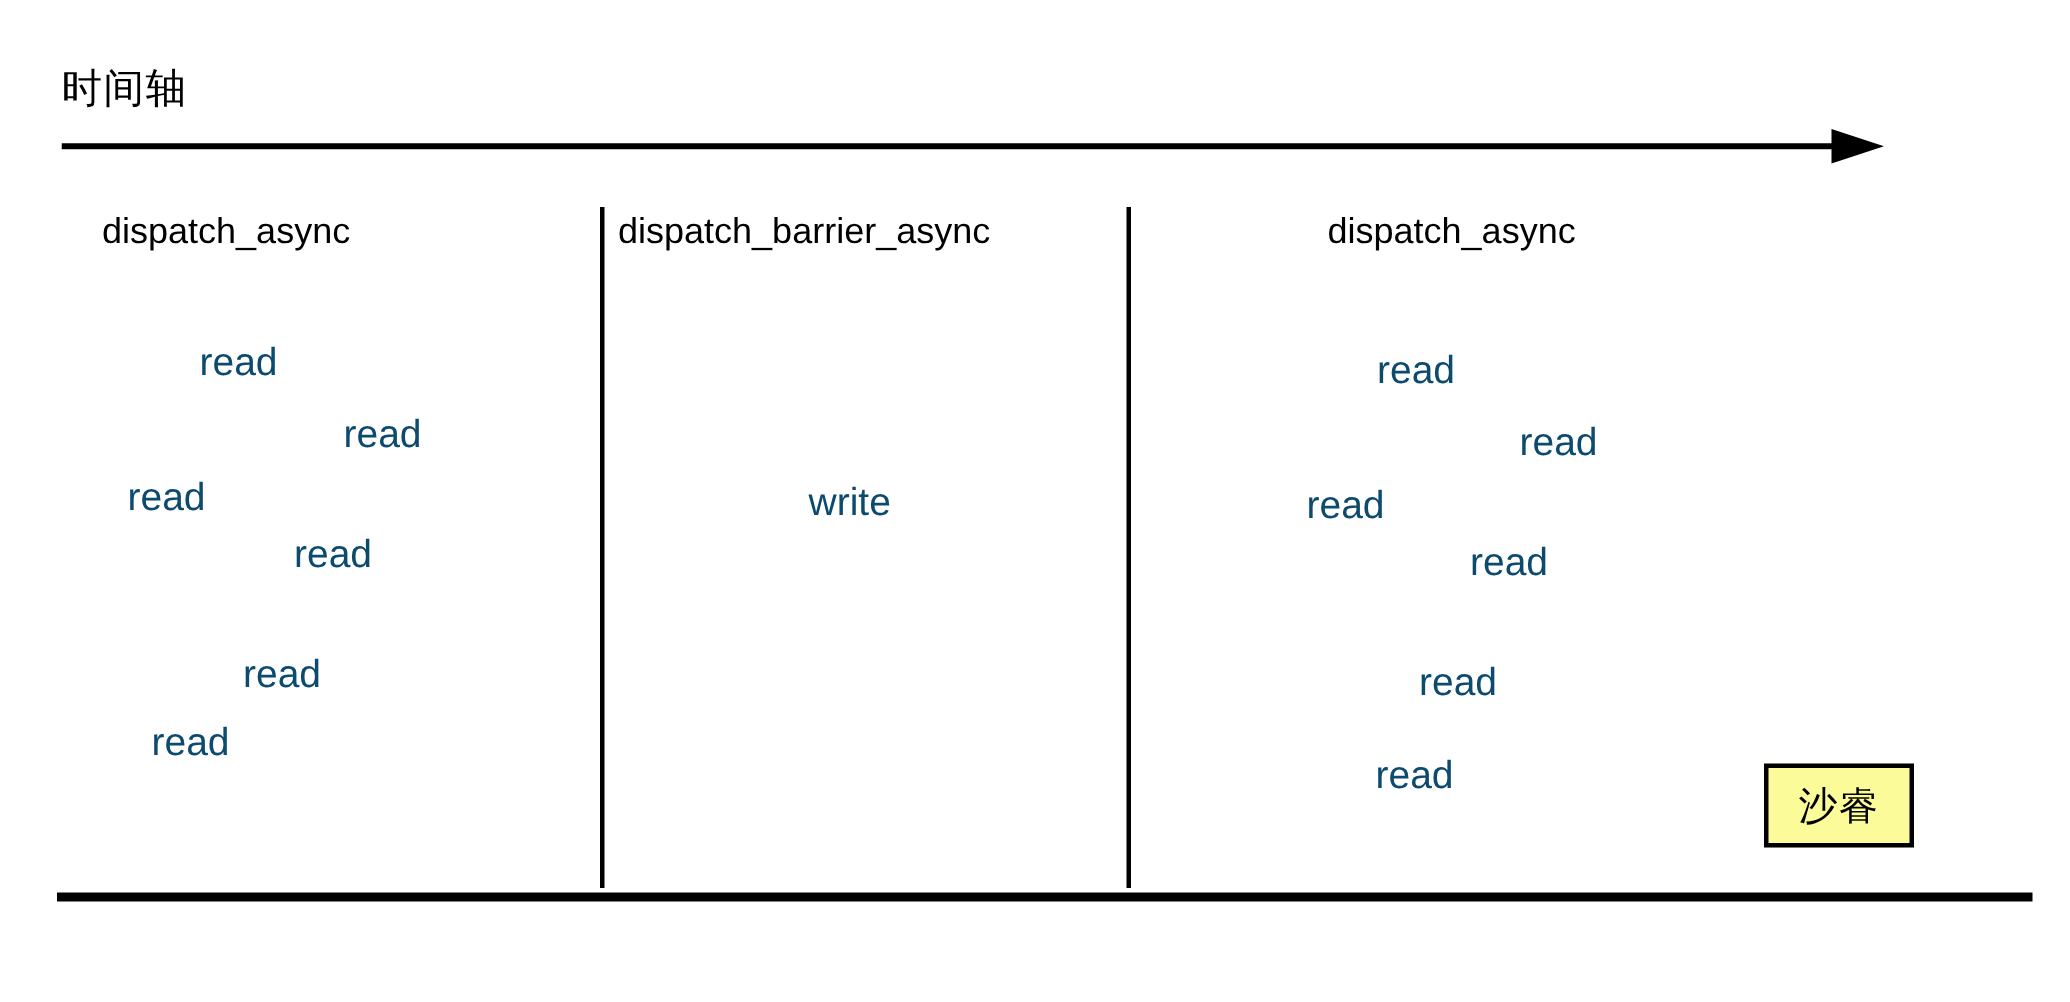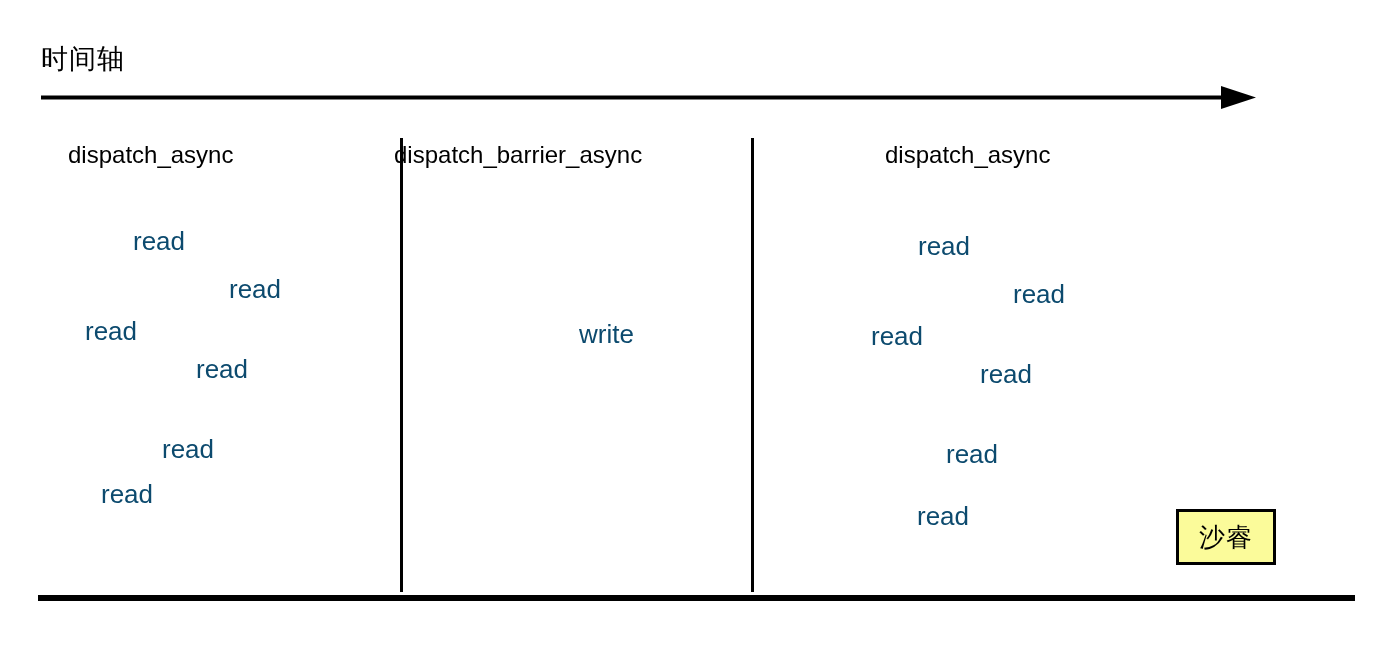--- a/index.html
+++ b/index.html
@@ -68,21 +68,21 @@
 
   
   .col-header {
     position: absolute;
     font-size: 24px;
     line-height: 32px;
     white-space: nowrap;
     color: #000;
   }
   .col-header.h1 { left: 68px;  top: 139px; }
-  .col-header.h2 { left: 394px; top: 139px; text-align: center; }
+  .col-header.h2 { left: 412px; top: 139px; text-align: center; }
   .col-header.h3 { left: 885px; top: 139px; }
 
   
   .op-label {
     position: absolute;
     font-size: 26px;
     line-height: 30px;
     white-space: nowrap;
     color: #0c4a6e;
   }
@@ -126,21 +126,21 @@
   <div class="col-header h2">dispatch_barrier_async</div>
   <div class="col-header h3">dispatch_async</div>
 
   <div class="op-label" style="left: 133px; top: 226px;">read</div>
   <div class="op-label" style="left: 229px; top: 274px;">read</div>
   <div class="op-label" style="left: 85px; top: 316px;">read</div>
   <div class="op-label" style="left: 196px; top: 354px;">read</div>
   <div class="op-label" style="left: 162px; top: 434px;">read</div>
   <div class="op-label" style="left: 101px; top: 479px;">read</div>
 
-  <div class="op-label" style="left: 539px; top: 319px; margin-left: 40px;">write</div>
+  <div class="op-label" style="left: 539px; top: 319px;">write</div>
 
   <div class="op-label" style="left: 918px; top: 231px;">read</div>
   <div class="op-label" style="left: 1013px; top: 279px;">read</div>
   <div class="op-label" style="left: 871px; top: 321px;">read</div>
   <div class="op-label" style="left: 980px; top: 359px;">read</div>
   <div class="op-label" style="left: 946px; top: 439px;">read</div>
   <div class="op-label" style="left: 917px; top: 501px;">read</div>
 
   <div class="bottom-rule"></div>
 

